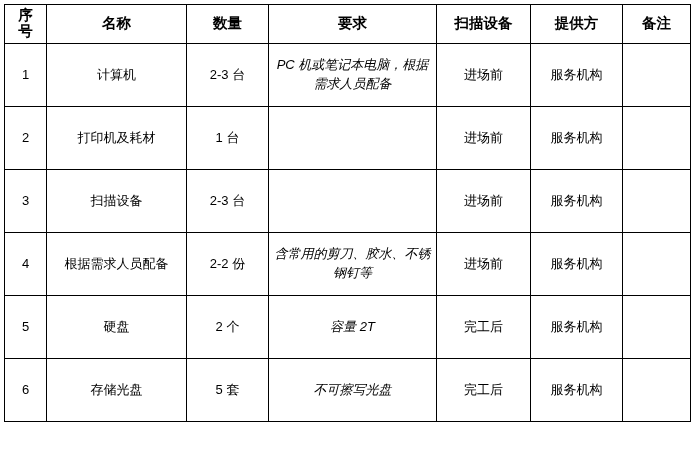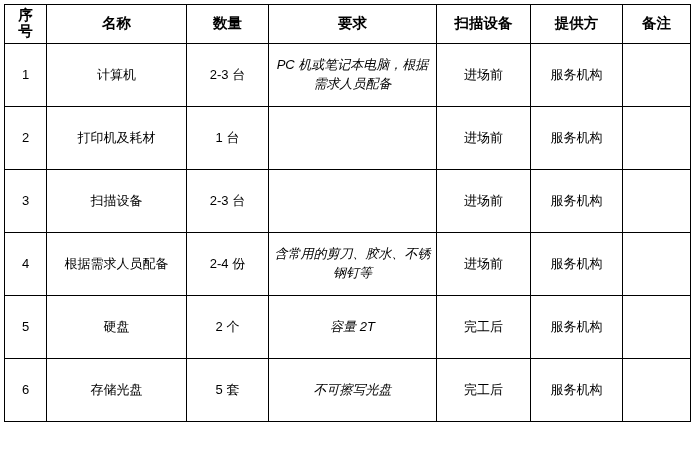--- a/index.html
+++ b/index.html
@@ -118,21 +118,21 @@
         <td class="cell-name">扫描设备</td>
         <td class="cell-qty">2-3 台</td>
         <td class="cell-req"></td>
         <td class="cell-time">进场前</td>
         <td class="cell-provider">服务机构</td>
         <td class="cell-remark"></td>
       </tr>
       <tr>
         <td class="cell-seq">4</td>
         <td class="cell-name">根据需求人员配备</td>
-        <td class="cell-qty">2-4 份</td>
+        <td class="cell-qty">2-2 份</td>
         <td class="cell-req">含常用的剪刀、胶水、不锈钢钉等</td>
         <td class="cell-time">进场前</td>
         <td class="cell-provider">服务机构</td>
         <td class="cell-remark"></td>
       </tr>
       <tr>
         <td class="cell-seq">5</td>
         <td class="cell-name">硬盘</td>
         <td class="cell-qty">2 个</td>
         <td class="cell-req">容量 2T</td>

